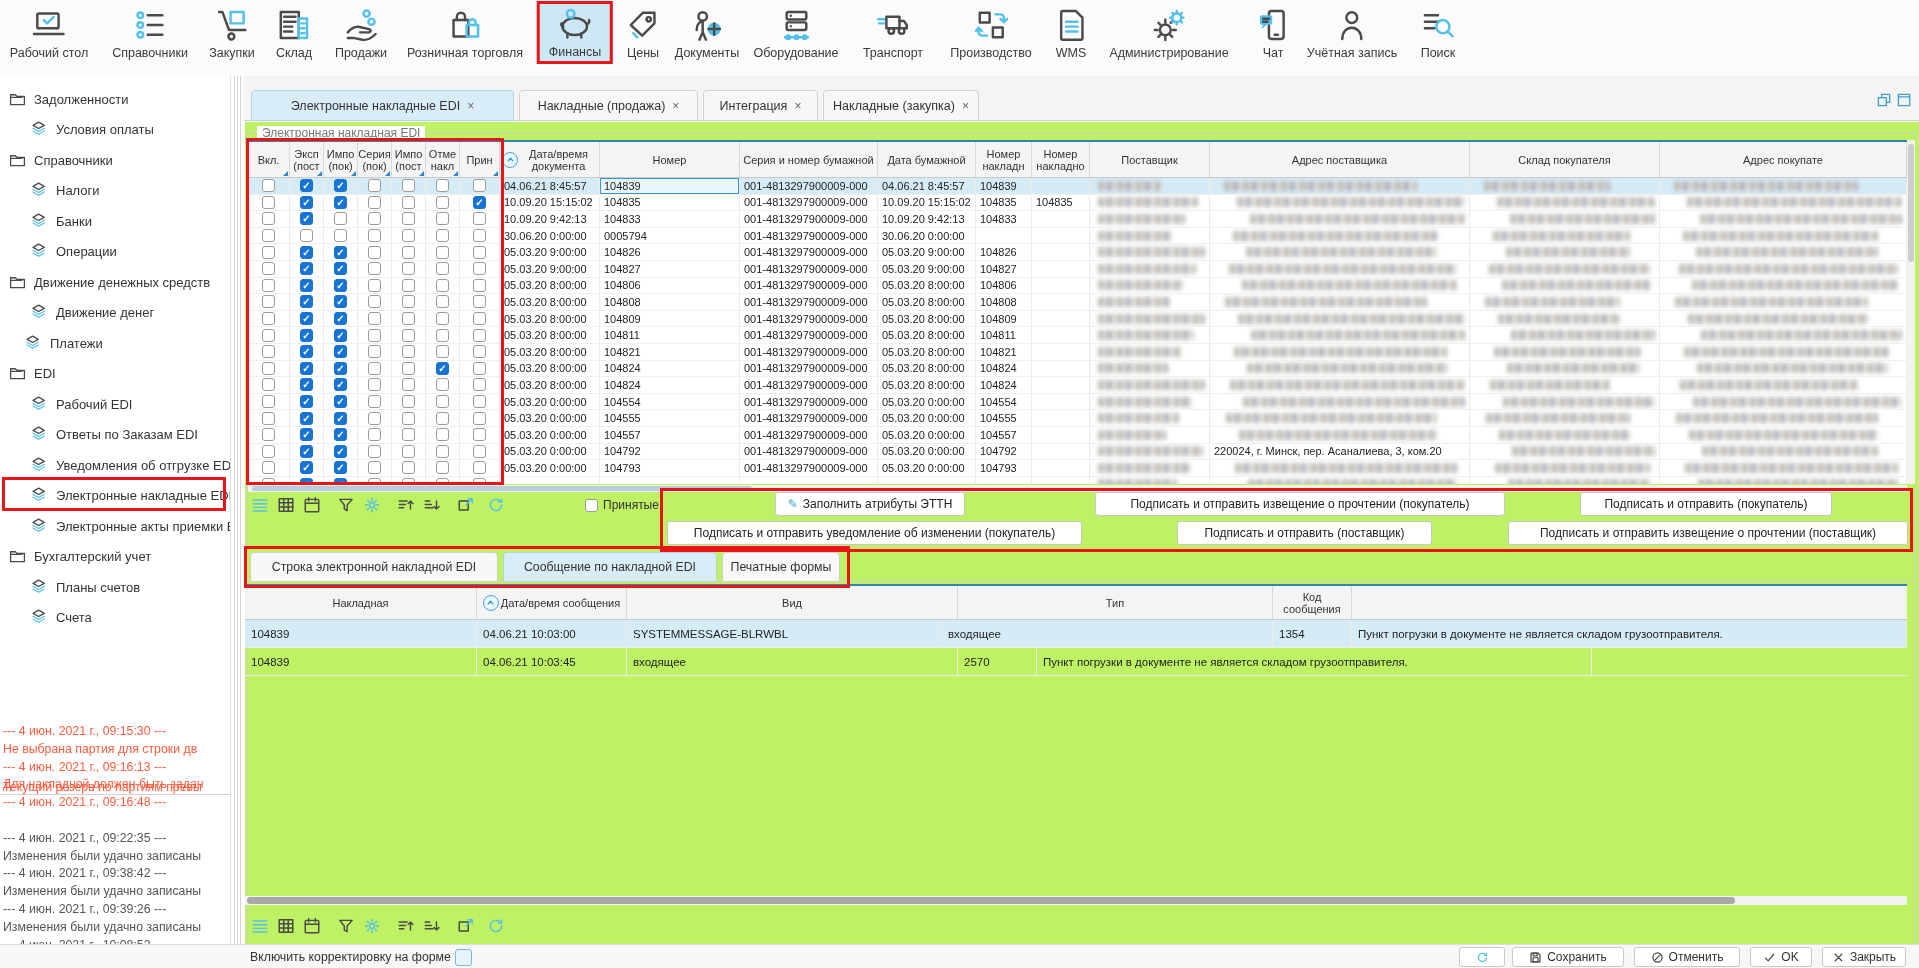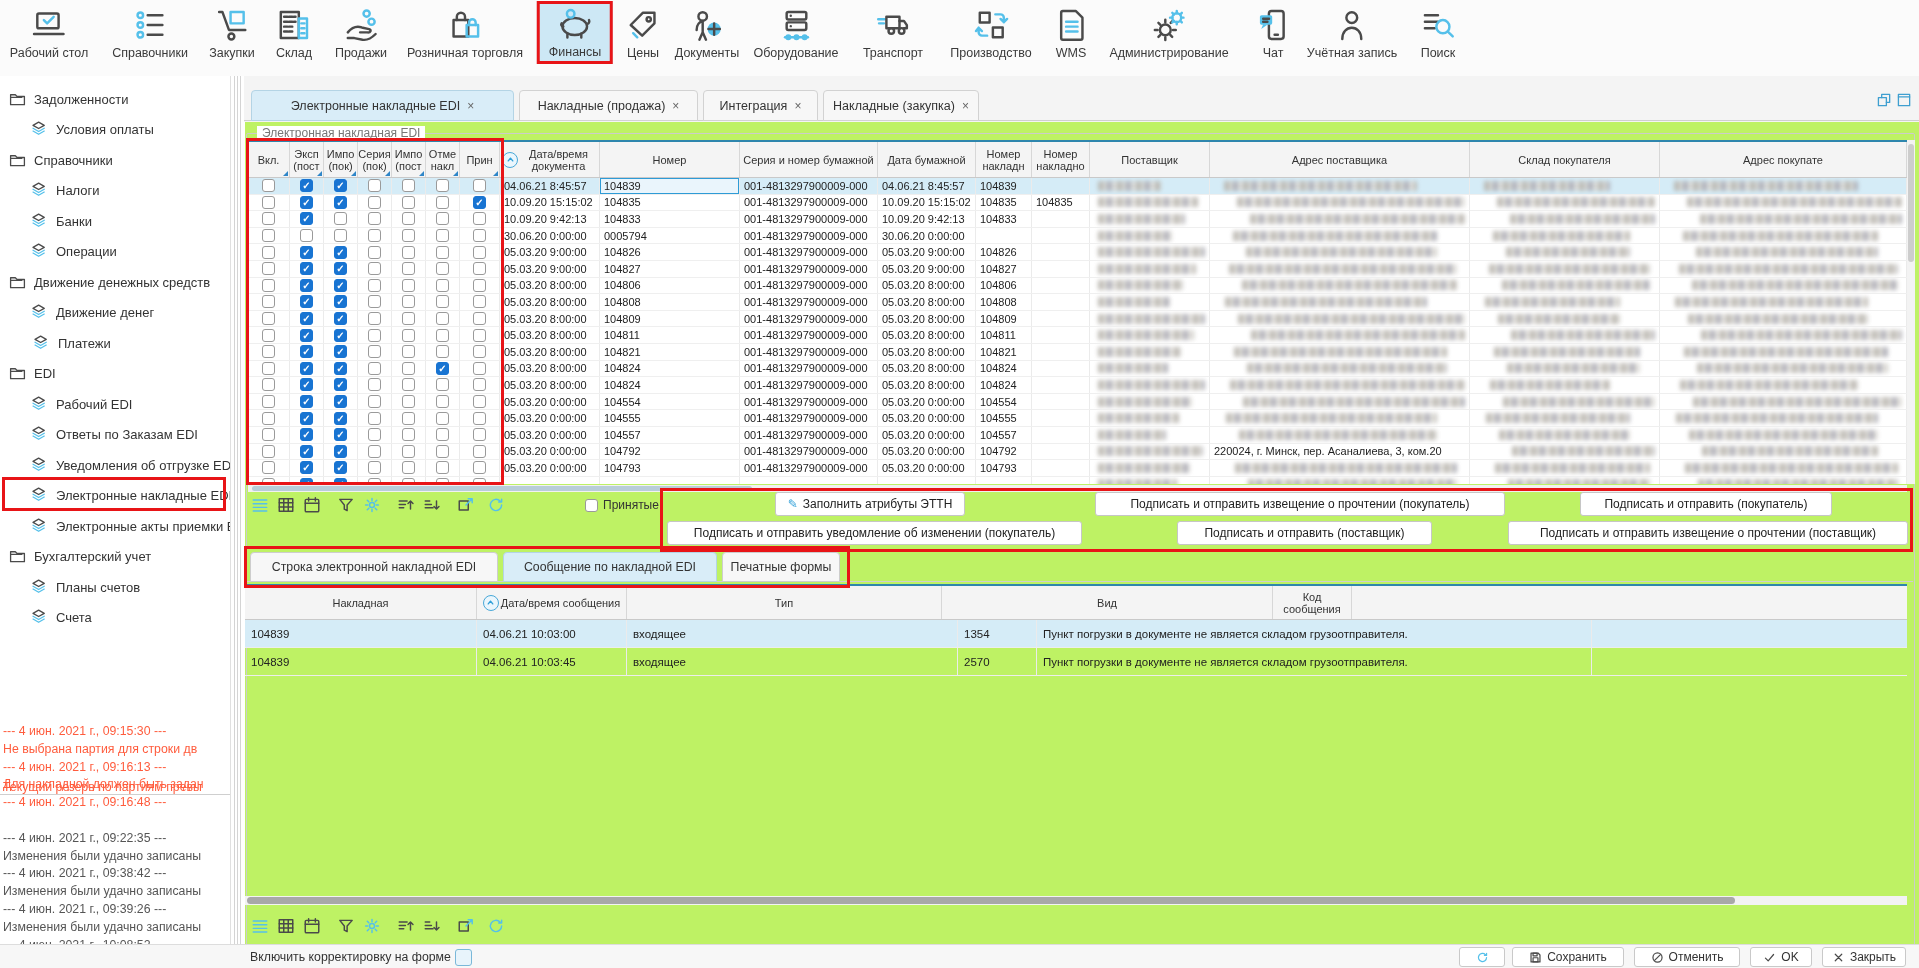--- a/index.html
+++ b/index.html
@@ -333,21 +333,21 @@
         <span>Движение денежных средств</span>
       </div>
       <div class="tnode" style="top: 221.5px; left: 30px;">
         <svg viewBox="0 0 22 22">
           <path d="M10 2.5l6.5 3.7L10 9.9 3.5 6.2z" stroke="#8f8f8f"></path>
           <path class="a" d="M3.5 9.6L10 13.3l6.5-3.7"></path>
           <path class="a" d="M3.5 12.8L10 16.5l6.5-3.7"></path>
         </svg>
         <span>Движение денег</span>
       </div>
-      <div class="tnode" style="top: 252px; left: 32px;">
+      <div class="tnode" style="top: 252px; left: 24px;">
         <svg viewBox="0 0 22 22">
           <path d="M10 2.5l6.5 3.7L10 9.9 3.5 6.2z" stroke="#8f8f8f"></path>
           <path class="a" d="M3.5 9.6L10 13.3l6.5-3.7"></path>
           <path class="a" d="M3.5 12.8L10 16.5l6.5-3.7"></path>
         </svg>
         <span>Платежи</span>
       </div>
       <div class="tnode" style="top: 282.5px; left: 8px;">
         <svg viewBox="0 0 22 22">
           <path d="M3 17V5.5h5.5l2 2H19V17z"></path>
@@ -1420,33 +1420,34 @@
           <span>Накладная</span>
         </div>
         <div class="mhc" style="width: 150px;">
           <span class="sortbadge">
             <svg viewBox="0 0 10 10">
               <path d="M2.5 6.5L5 3.5l2.5 3"></path>
             </svg>
           </span>
           <span>Дата/время сообщения</span>
         </div>
+        <div class="mhc" style="width: 331px;">
+          <span>Вид</span>
+        </div>
         <div class="mhc" style="width: 315px;">
           <span>Тип</span>
-        </div>
-        <div class="mhc" style="width: 331px;">
-          <span>Вид</span>
         </div>
         <div class="mhc" style="width: 79px;">
           <span>Код сообщения</span>
         </div>
       </div>
       <div class="grow sel">
         <div class="gcell" style="width: 232px;">104839</div>
         <div class="gcell" style="width: 150px;">04.06.21 10:03:00</div>
+        <div class="gcell" style="width: 315px;">SYSTEMMESSAGE-BLRWBL</div>
         <div class="gcell" style="width: 331px;">входящее</div>
         <div class="gcell" style="width: 79px;">1354</div>
         <div class="gcell" style="width: 555px;">Пункт погрузки в документе не является складом грузоотправителя.</div>
       </div>
       <div class="grow">
         <div class="gcell" style="width: 232px;">104839</div>
         <div class="gcell" style="width: 150px;">04.06.21 10:03:45</div>
         <div class="gcell" style="width: 331px;">входящее</div>
         <div class="gcell" style="width: 79px;">2570</div>
         <div class="gcell" style="width: 555px;">Пункт погрузки в документе не является складом грузоотправителя.</div>

